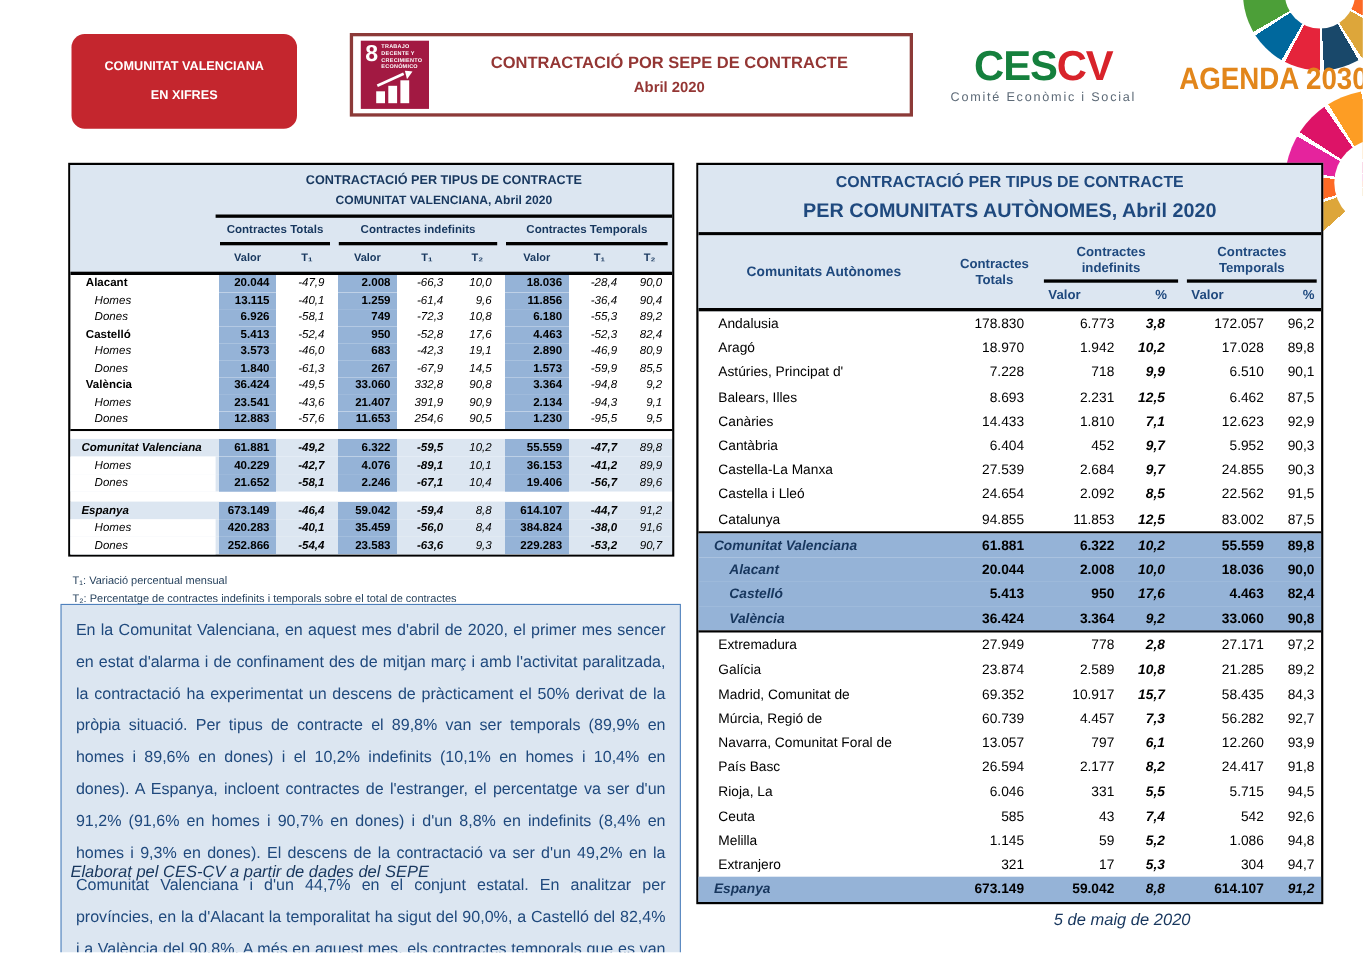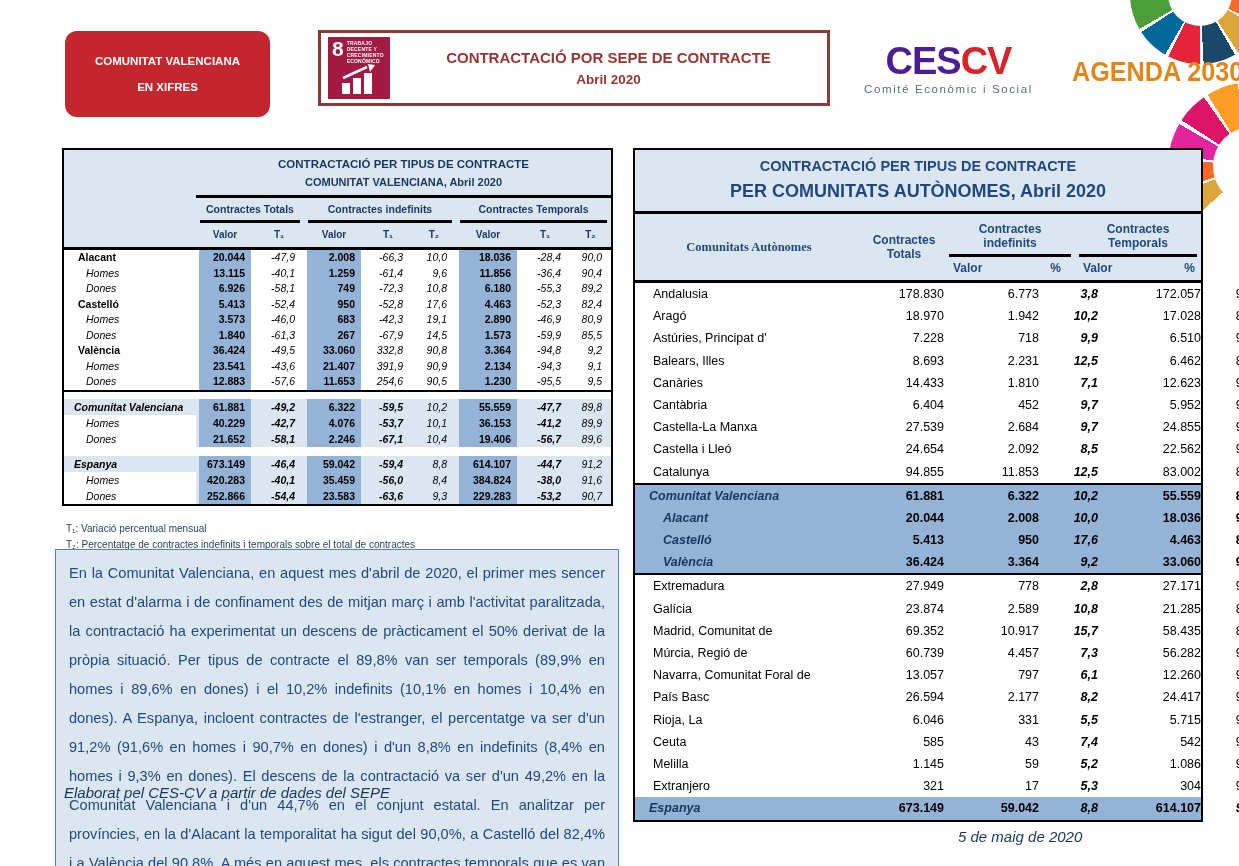--- a/index.html
+++ b/index.html
@@ -16,21 +16,21 @@
        padding:3px 2px 2px 4px;position:relative;flex:0 0 auto;}
   .sdg-top{display:flex;gap:3px;align-items:flex-start;}
   .sdg-num{font-size:21px;font-weight:bold;line-height:.9;}
   .sdg-label{font-size:5px;font-weight:bold;line-height:1.2;letter-spacing:.2px;}
   .sdg-chart{position:absolute;left:13px;bottom:5px;}
   .tb-text{flex:1;text-align:center;color:#943634;}
   .tb-line1{font-size:15px;font-weight:bold;}
   .tb-line2{font-size:13.5px;font-weight:bold;margin-top:6px;}
   .cescv{position:absolute;left:846px;top:42px;width:205px;text-align:center;}
   .cescv-word{font-size:38px;font-weight:800;line-height:1;letter-spacing:-1px;}
-  .cescv-ces{color:#4c1d95;text-align:right;} .cescv-cv{color:#D8232A;}
+  .cescv-ces{color:#15803d;text-align:right;} .cescv-cv{color:#D8232A;}
   .cescv-sub{font-size:11.5px;color:#5E6B78;letter-spacing:1.6px;margin-top:3px;}
   .agenda-text{position:absolute;left:1072px;top:56px;font-size:28px;font-weight:bold;color:#E2861B;
        transform:scaleX(.9);transform-origin:left;white-space:nowrap;}
   .wheel{position:absolute;border-radius:50%;}
   .wheel::after{content:"";position:absolute;inset:27%;background:#fff;border-radius:50%;}
   .wheel-top{left:1130px;top:-76px;width:140px;height:140px;
     background:conic-gradient(#FD9D24 0 27deg,#fff 27deg 30deg,#E5243B 30deg 57deg,#fff 57deg 60deg,
       #C5192D 60deg 87deg,#fff 87deg 90deg,#FD6925 90deg 117deg,#fff 117deg 120deg,
       #DDA63A 120deg 147deg,#fff 147deg 150deg,#19486A 150deg 177deg,#fff 177deg 180deg,
       #E5243B 180deg 207deg,#fff 207deg 210deg,#00689D 210deg 237deg,#fff 237deg 240deg,
@@ -80,35 +80,35 @@
 
   
   .right-table{position:absolute;left:633px;top:148px;width:570px;box-sizing:border-box;
       border:2px solid #000;background:#fff;}
   .rt-title{background:#DCE6F1;text-align:center;color:#1F497E;font-weight:bold;
       padding:8px 0 9px;border-bottom:3px solid #000;}
   .rt-t1{font-size:14.5px;} .rt-t2{font-size:18px;margin-top:7px;}
   .rt-cols{display:grid;grid-template-columns:228px 82px 78px 52px 82px 44px;background:#DCE6F1;
       border-bottom:3px solid #000;height:66px;}
   .rt-ch-region{grid-column:1;display:flex;align-items:center;justify-content:center;
-      font-weight:bold;color:#1F497E;font-size:12.5px;font-family:Liberation Serif, serif;}
+      font-weight:bold;color:#1F497E;font-size:12.5px;}
   .rt-ch-totals{grid-column:2;display:flex;align-items:center;justify-content:center;text-align:center;
       font-weight:bold;color:#1F497E;font-size:12px;}
   .rt-group{display:flex;flex-direction:column;}
   .rt-group.ind{grid-column:3 / span 2;} .rt-group.temp{grid-column:5 / span 2;}
   .rt-group-label{flex:1;display:flex;align-items:flex-end;justify-content:center;
       font-weight:bold;color:#1F497E;font-size:12px;text-align:center;padding-bottom:4px;}
   .rt-group-label span{display:inline-block;width:96px;}
   .rt-underline{height:3px;background:#000;margin:0 4px;}
   .rt-sub{display:flex;justify-content:space-between;font-weight:bold;font-size:12px;color:#1F497E;
       padding:4px 0 5px;}
   .rt-sub .sv{padding-left:8px;} .rt-sub .sp{padding-right:14px;}
   .rt-group.temp .rt-sub .sp{padding-right:6px;}
   .rrow{display:grid;grid-template-columns:228px 82px 78px 52px 82px 44px;
-      height:22.2px;line-height:22.2px;font-size:12.5px;gap:13px;}
+      height:22.2px;line-height:22.2px;font-size:12.5px;}
   .rrow div{overflow:hidden;white-space:nowrap;}
   .r-label{padding-left:18px;}
   .r-total{text-align:right;padding-right:14px;}
   .r-iv{text-align:right;padding-right:10px;}
   .r-ip{text-align:right;padding-right:16px;font-weight:bold;font-style:italic;}
   .r-tv{text-align:right;padding-right:8px;}
   .r-tp{text-align:right;padding-right:6px;}
   .rrow.cv-head,.rrow.cv-sub,.rrow.es{background:#95B3D7;}
   .rrow.cv-head div,.rrow.cv-sub div,.rrow.es div{font-weight:bold;}
   .rrow.cv-head .r-label,.rrow.es .r-label{font-style:italic;color:#17365D;padding-left:14px;}
@@ -293,21 +293,21 @@
           <div class="lcell t2">10,2</div>
           <div class="lcell valor">55.559</div>
           <div class="lcell t1">-47,7</div>
           <div class="lcell t2">89,8</div>
         </div>
         <div class="lrow s2 total-sub">
           <div class="lcell label">Homes</div>
           <div class="lcell valor">40.229</div>
           <div class="lcell t1">-42,7</div>
           <div class="lcell valor">4.076</div>
-          <div class="lcell t1">-53,7</div>
+          <div class="lcell t1">-89,1</div>
           <div class="lcell t2">10,1</div>
           <div class="lcell valor">36.153</div>
           <div class="lcell t1">-41,2</div>
           <div class="lcell t2">89,9</div>
         </div>
         <div class="lrow s2 total-sub">
           <div class="lcell label">Dones</div>
           <div class="lcell valor">21.652</div>
           <div class="lcell t1">-58,1</div>
           <div class="lcell valor">2.246</div>

